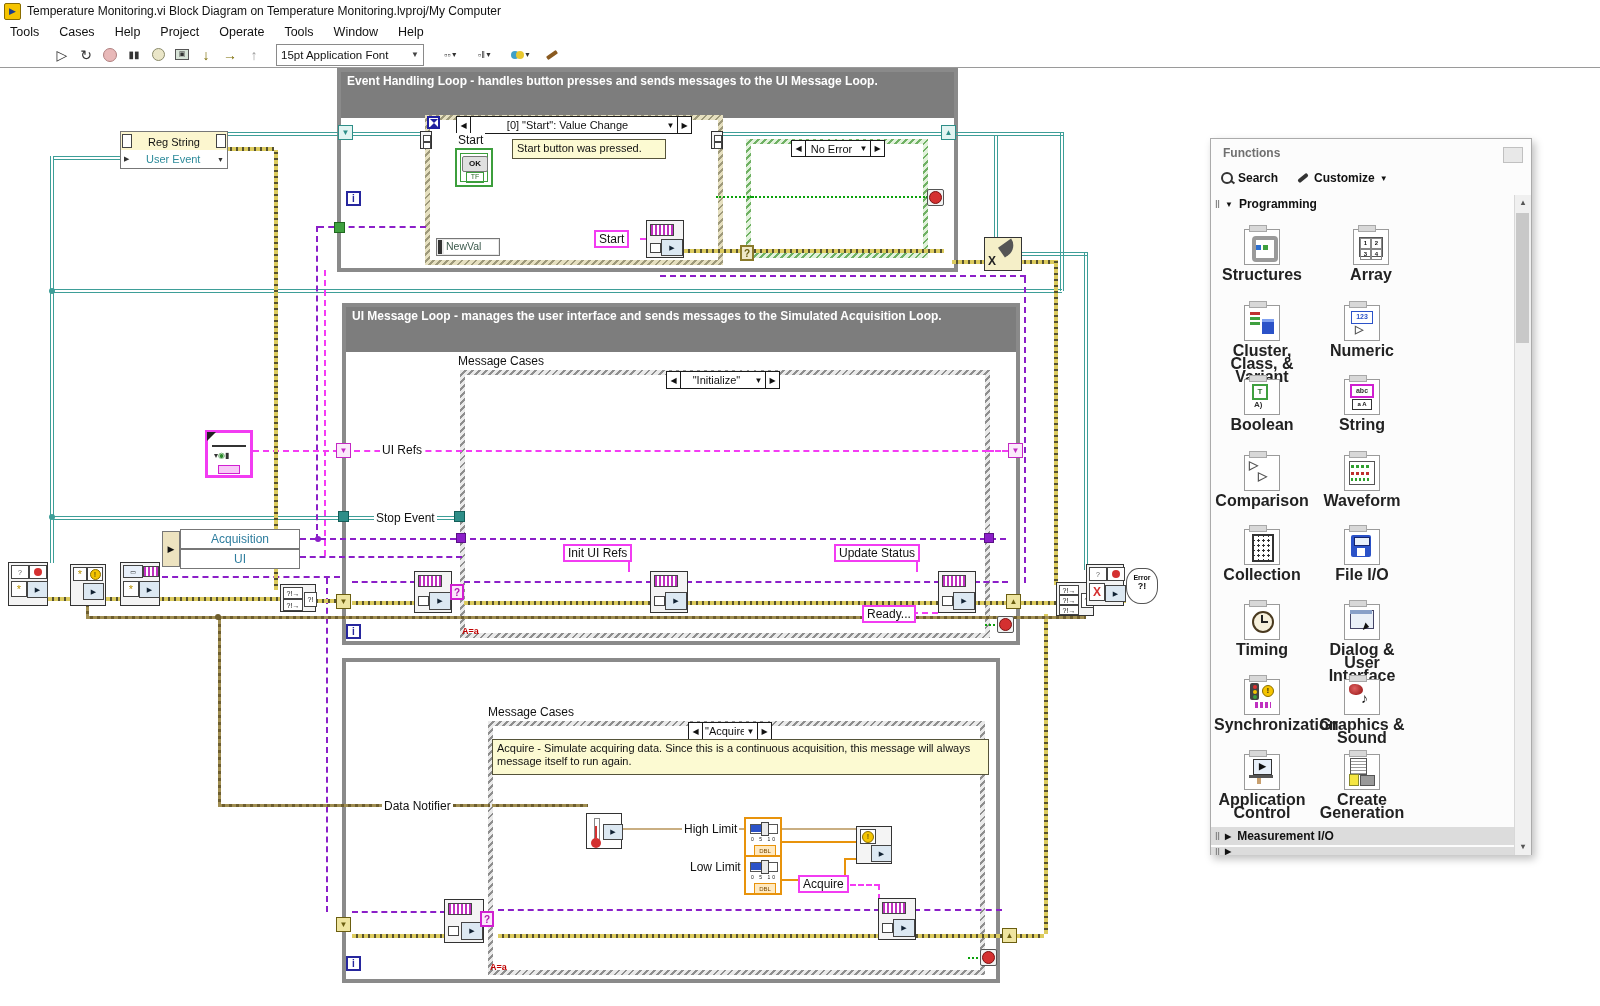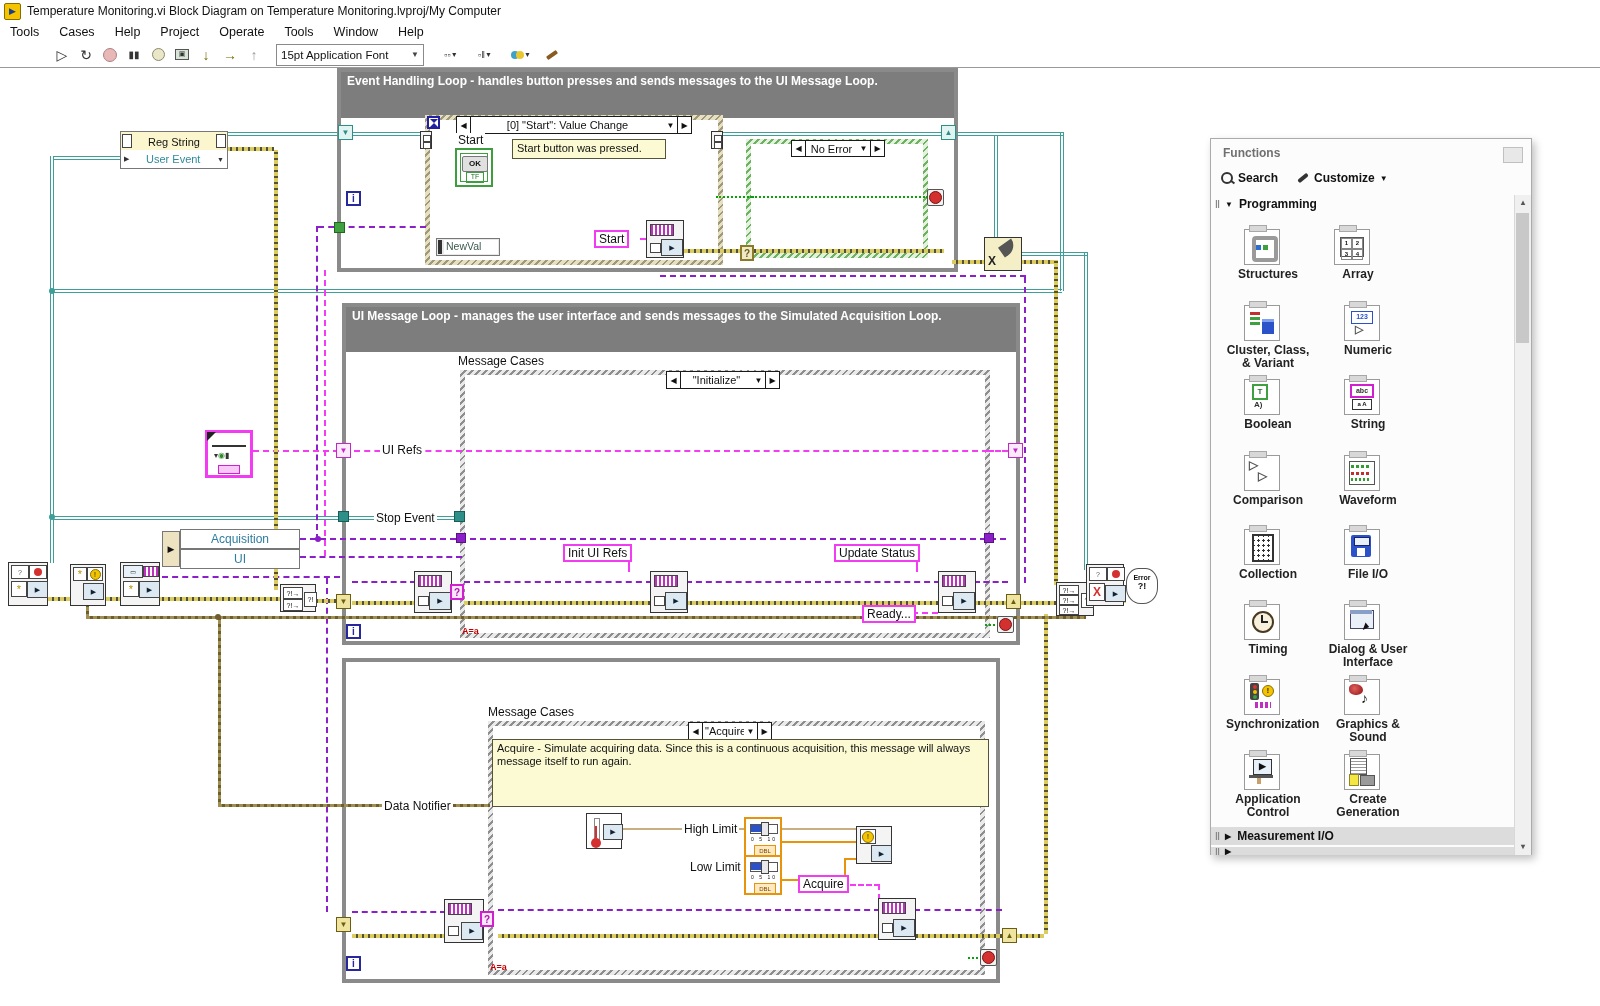--- a/index.html
+++ b/index.html
@@ -72,21 +72,21 @@
   .slider .fill{position:absolute;left:4px;top:5px;width:12px;height:8px;background:#2B52C8;}
   .slider .ptr{position:absolute;left:15px;top:3px;width:6px;height:12px;background:#E8E8E8;border:1px solid #444;}
   .slider .ticks{position:absolute;left:2px;top:17px;width:32px;font-size:5px;text-align:center;letter-spacing:2px;}
   .slider .tag{position:absolute;left:8px;top:26px;width:20px;height:9px;border:1px solid #E8930C;background:#FFE9C0;
                font-size:6px;display:flex;align-items:center;justify-content:center;color:#7A4A00;}
   
   .palette{left:1210px;top:138px;width:322px;height:717px;background:#FCFCFC;border:1px solid #ABABAB;box-shadow:3px 4px 8px rgba(0,0,0,.25);font-size:12px;font-weight:bold;}
   .pal-item{position:absolute;width:96px;text-align:center;cursor:default;}
   .pal-ic{position:relative;width:34px;height:34px;margin:0 auto;border:1px solid #9a9a9a;background:#fff;}
   .pal-tab{position:absolute;left:4px;top:-5px;width:16px;height:5px;background:#D8D8D8;border:1px solid #A8A8A8;}
-  .pal-lb{margin-top:3px;font-size:12px;line-height:13px;color:#222;margin-left:12px;}
+  .pal-lb{margin-top:3px;font-size:16px;line-height:13px;color:#222;}
   .grip{color:#888;font-size:10px;letter-spacing:-1px;}
   .hourglass span{display:block;width:0;height:0;margin:0 auto;}
   .hg1{border-left:4px solid transparent;border-right:4px solid transparent;border-top:4px solid #2020A0;}
   .hg2{border-left:4px solid transparent;border-right:4px solid transparent;border-bottom:4px solid #2020A0;}
 </style>
 </head>
 <body>
 
 <div id="root">
 
@@ -487,21 +487,21 @@
 
   <div class="ab lbl" style="left:486px;top:705px">Message Cases</div>
   <div class="ab sel" style="left:688px;top:722px;width:84px">
     <span class="arr">◀</span>
       <span class="dv"></span>
     <span class="txt">"Acquire"</span>
     <span class="arr">▼</span>
       <span class="dv"></span>
     <span class="arr">▶</span>
   </div>
-  <div class="ab comment" style="left:492px;top:739px;width:497px;height:68px">Acquire - Simulate acquiring data. Since this is a continuous acquisition, this message will always message itself to run again.</div>
+  <div class="ab comment" style="left:492px;top:739px;width:497px;height:36px">Acquire - Simulate acquiring data. Since this is a continuous acquisition, this message will always message itself to run again.</div>
   <div class="ab lbl" style="left:382px;top:799px">Data Notifier</div>
   <div class="ab vibox" style="left:586px;top:813px;width:36px;height:36px;background:#fff">
     <div style="position:absolute;left:7px;top:4px;width:4px;height:20px;background:#fff;border:1px solid #888"></div>
     <div style="position:absolute;left:8px;top:12px;width:2px;height:12px;background:#D43030"></div>
     <div style="position:absolute;left:4px;top:24px;width:10px;height:10px;border-radius:50%;background:#D43030"></div>
     <div class="mini mon" style="left:16px;top:10px;width:18px;height:14px">▶</div>
   </div>
   <div class="ab lbl" style="left:682px;top:822px">High Limit</div>
   <div class="ab slider" style="left:744px;top:817px;width:38px;height:40px">
     <div class="fill"></div>
@@ -572,21 +572,21 @@
 
     <div class="pal-item" style="left:3px;top:90px">
       <div class="pal-ic">
           <span class="pal-tab"></span>
         <span style="position:absolute;left:7px;top:6px;width:18px;height:18px;border:4px solid #9a9a9a;border-radius:4px;display:block"></span>
         <span style="position:absolute;left:11px;top:15px;width:5px;height:5px;background:#2B6ED0;display:block"></span>
         <span style="position:absolute;left:18px;top:15px;width:5px;height:5px;background:#3FA03F;display:block"></span>
       </div>
         <div class="pal-lb">Structures</div>
     </div>
-    <div class="pal-item" style="left:93px;top:90px">
+    <div class="pal-item" style="left:112px;top:90px">
       <div class="pal-ic">
           <span class="pal-tab"></span>
         <span style="position:absolute;left:5px;top:7px;width:22px;height:18px;border:1px solid #555;display:grid;grid-template-columns:1fr 1fr;font-size:6px;line-height:9px">
           <i style="border:1px solid #888;font-style:normal">1</i>
             <i style="border:1px solid #888;font-style:normal">2</i>
           <i style="border:1px solid #888;font-style:normal">3</i>
             <i style="border:1px solid #888;font-style:normal">4</i>
         </span>
       </div>
         <div class="pal-lb">Array</div>

